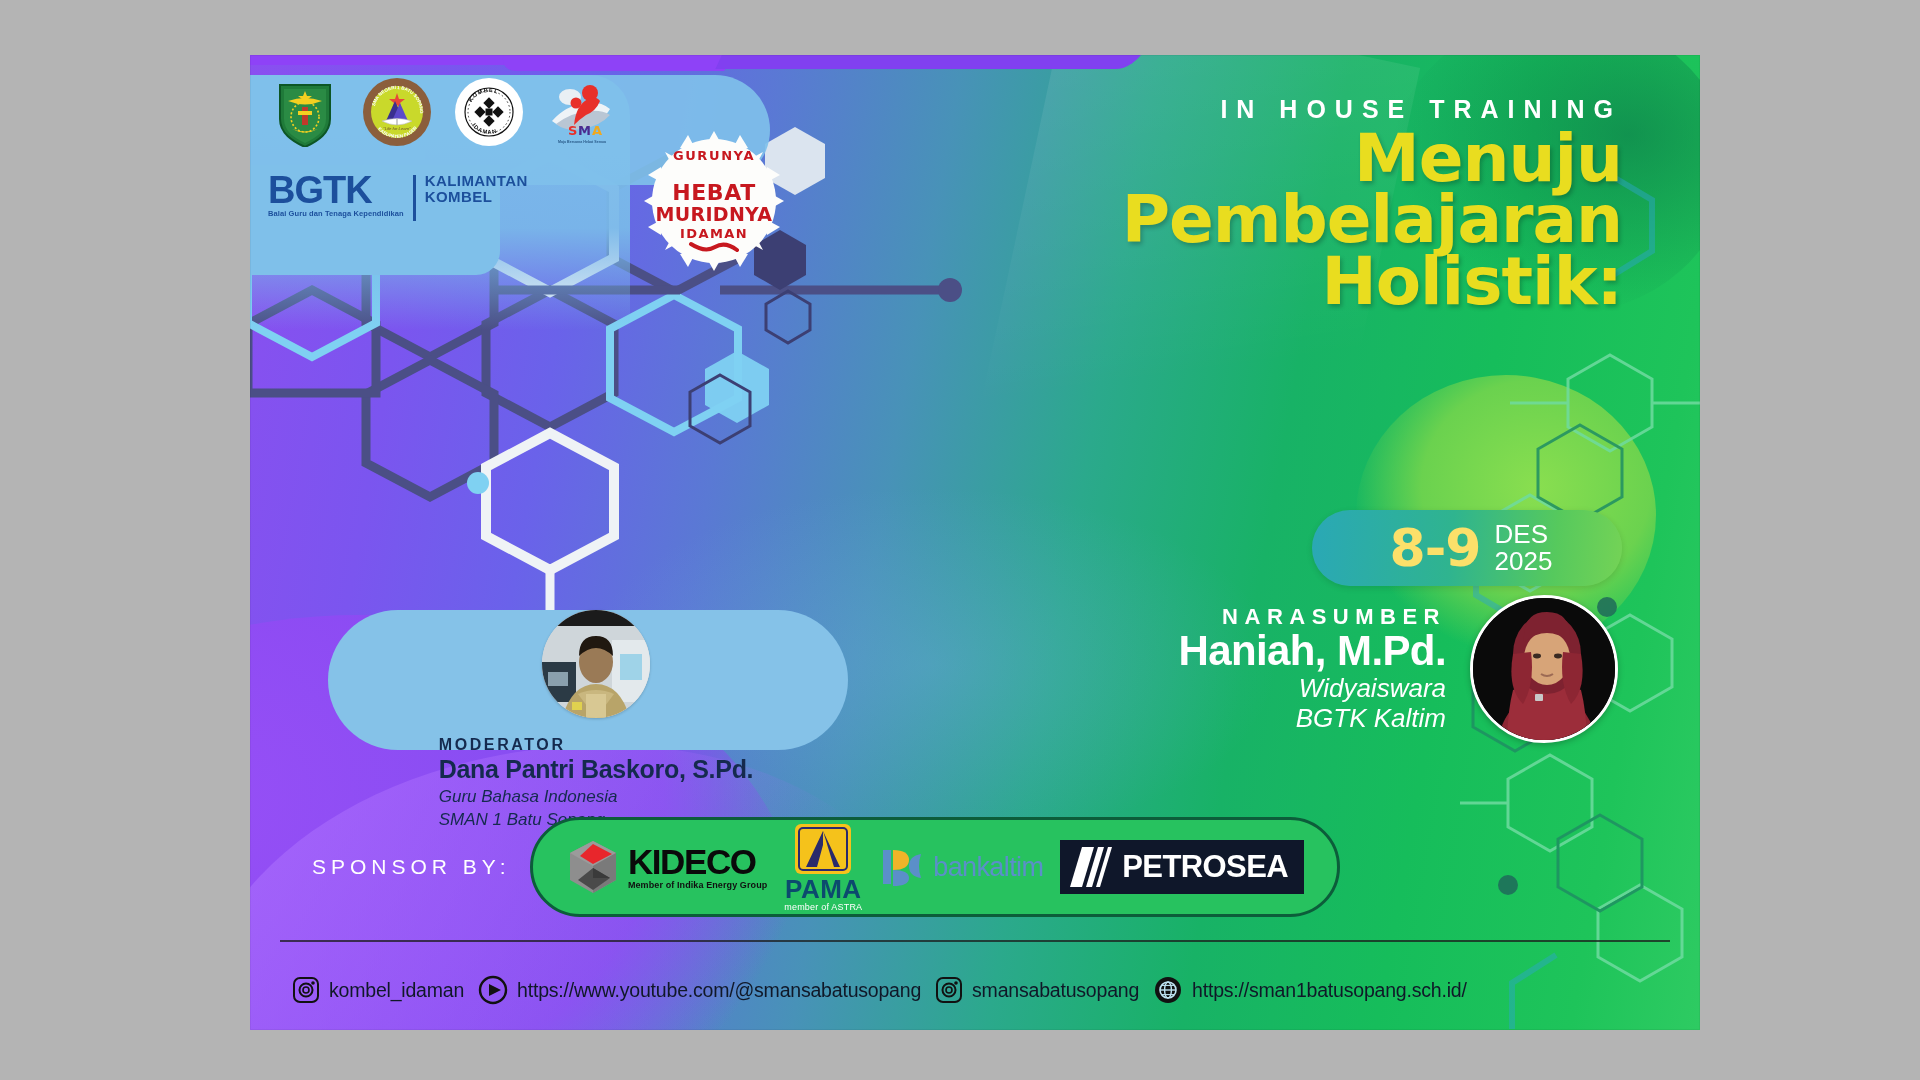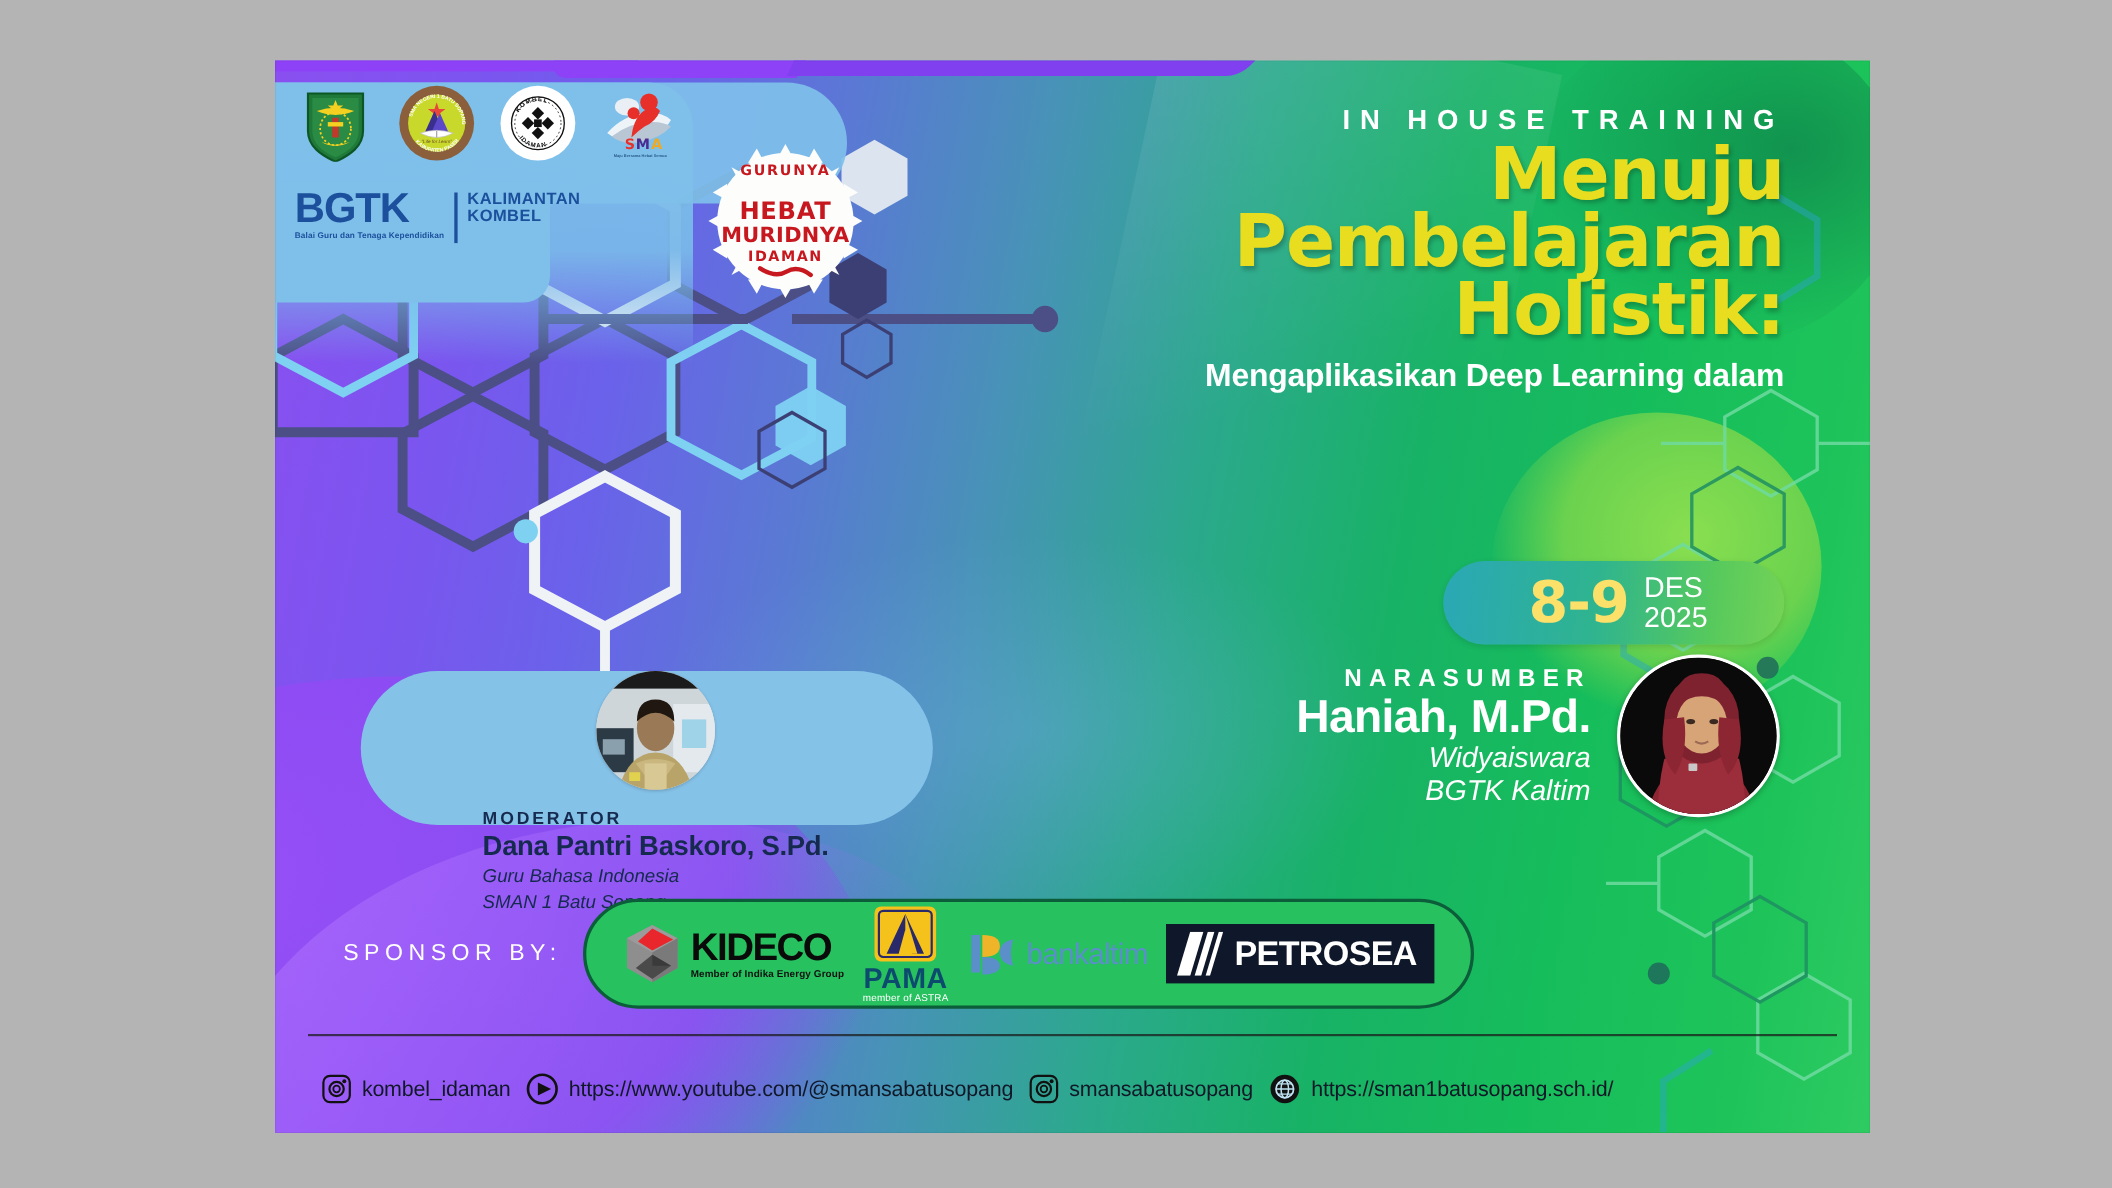--- a/index.html
+++ b/index.html
@@ -448,21 +448,20 @@
     </div>
 
     <div id="titleblock">
       <div id="iht">IN HOUSE TRAINING</div>
       <div class="bigtitle">
         <div>Menuju</div>
         <div>Pembelajaran</div>
         <div>Holistik:</div>
       </div>
       <div id="subtitle">
-        <div>Mengaplikasikan Deep Learning dalam</div>
       </div>
     </div>
 
     <div id="datebadge">
       <div class="dnum">8-9</div>
       <div class="dmy">
         <div>DES</div>
         <div>2025</div>
       </div>
     </div>

